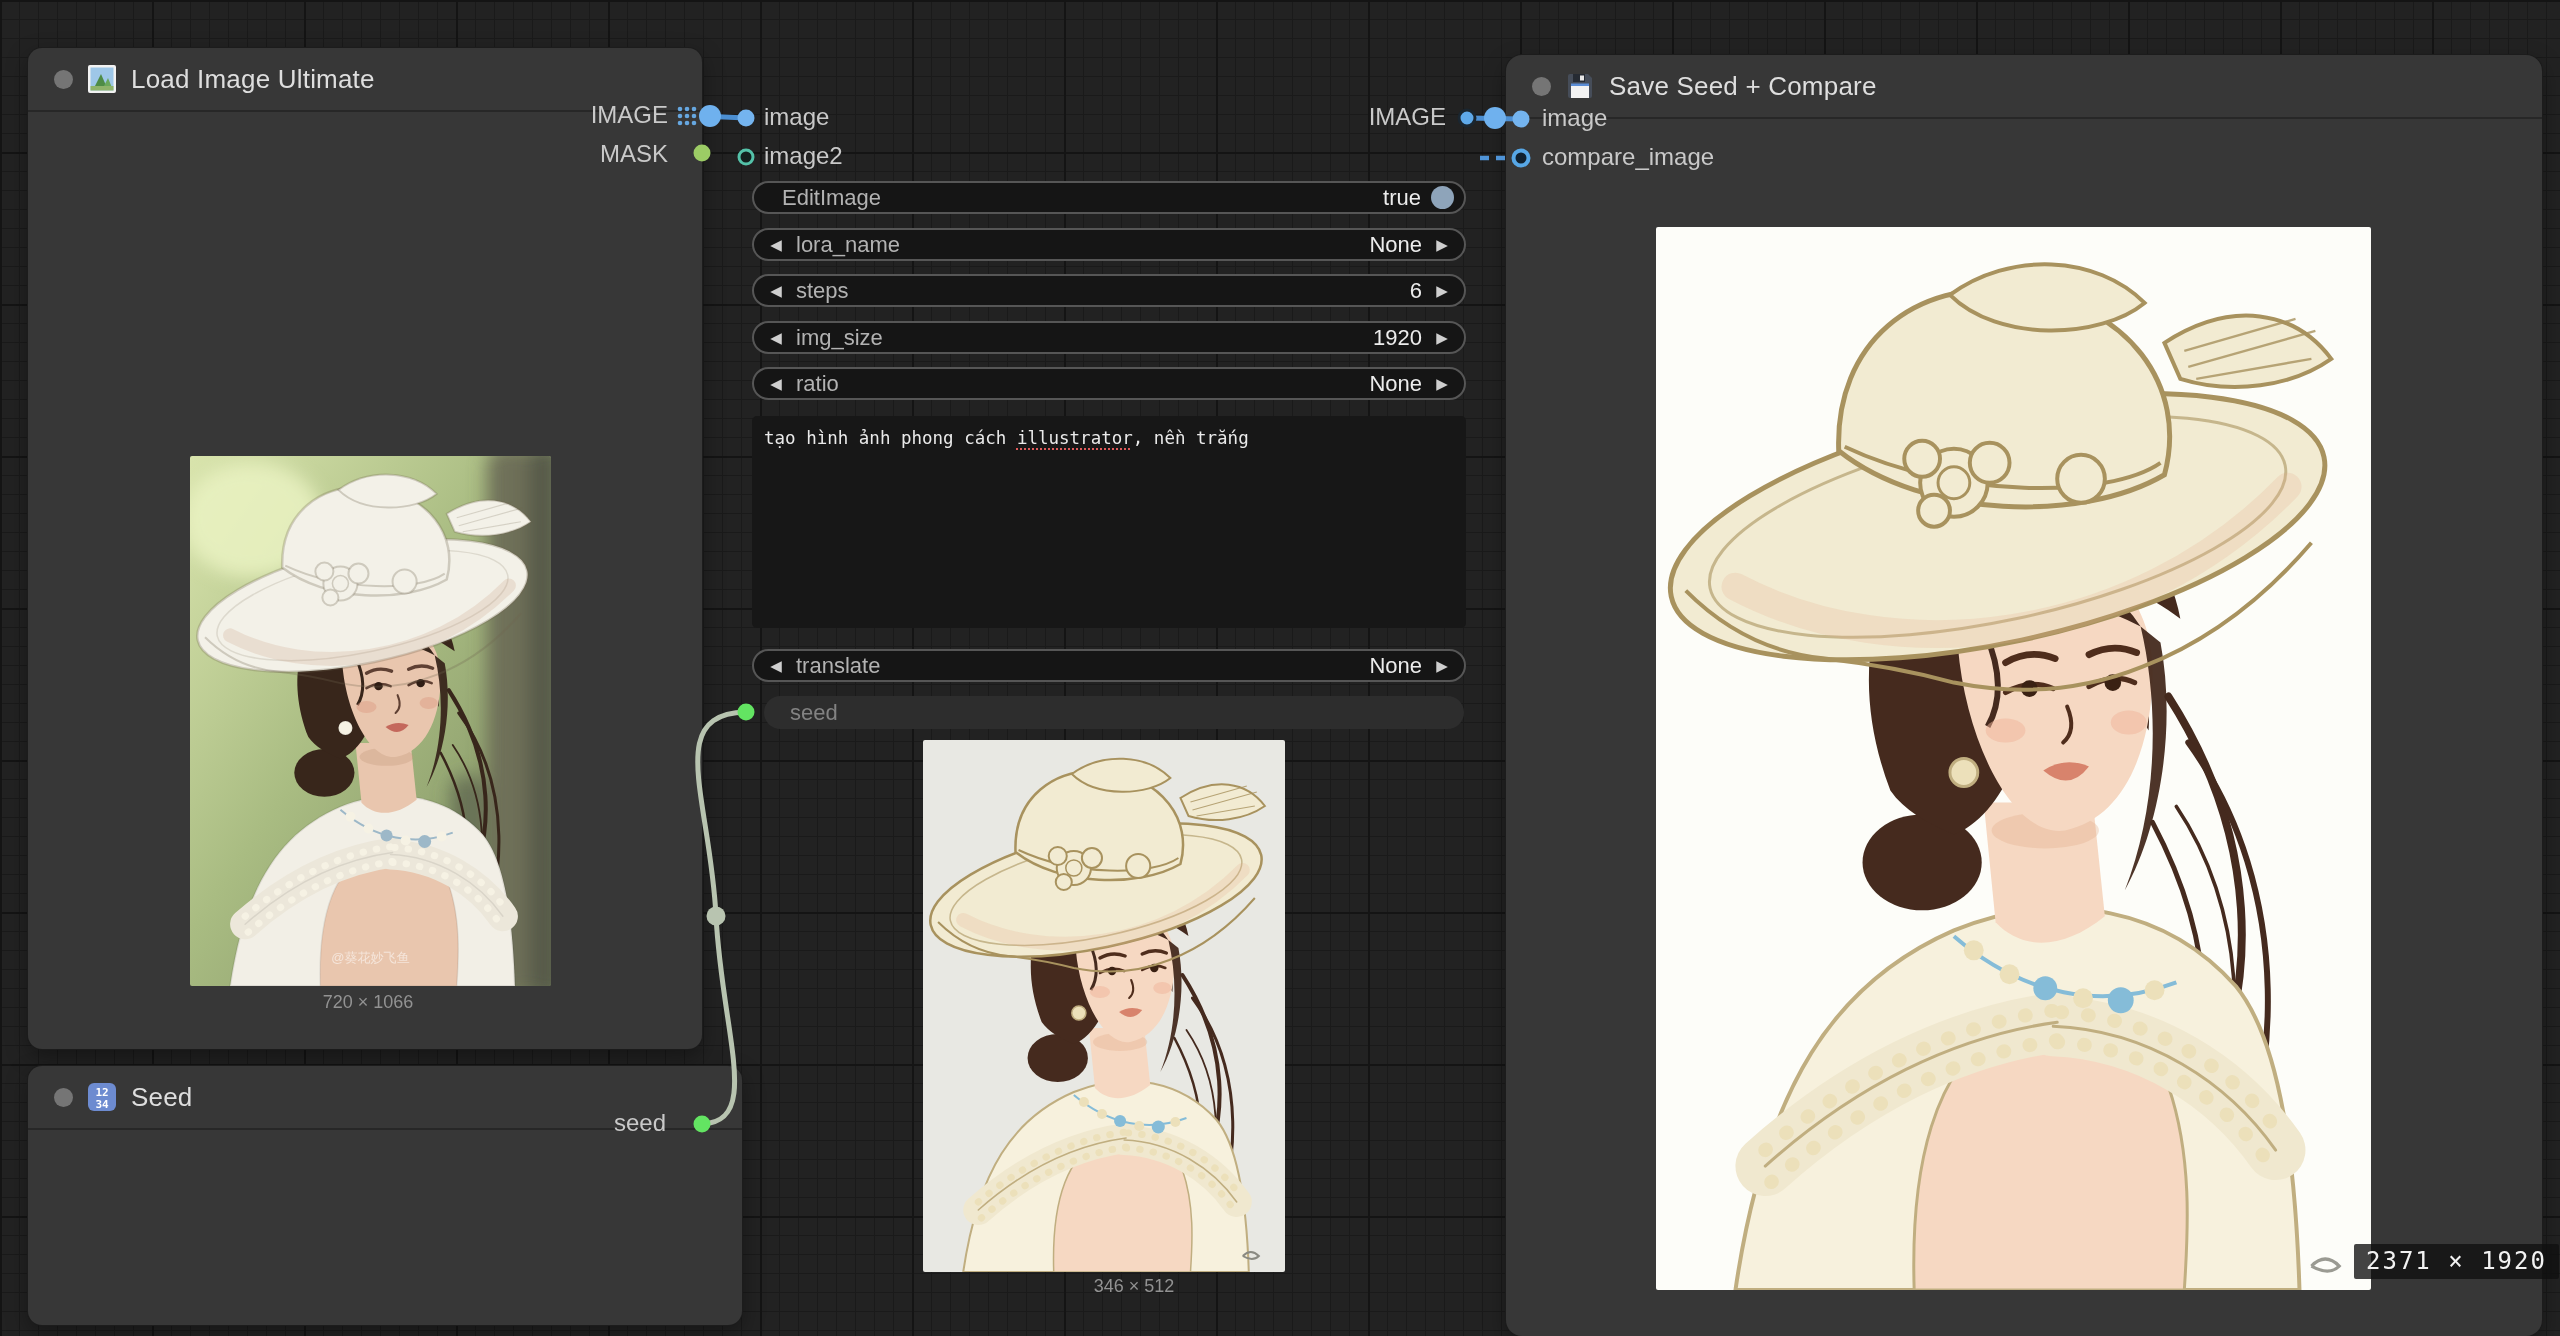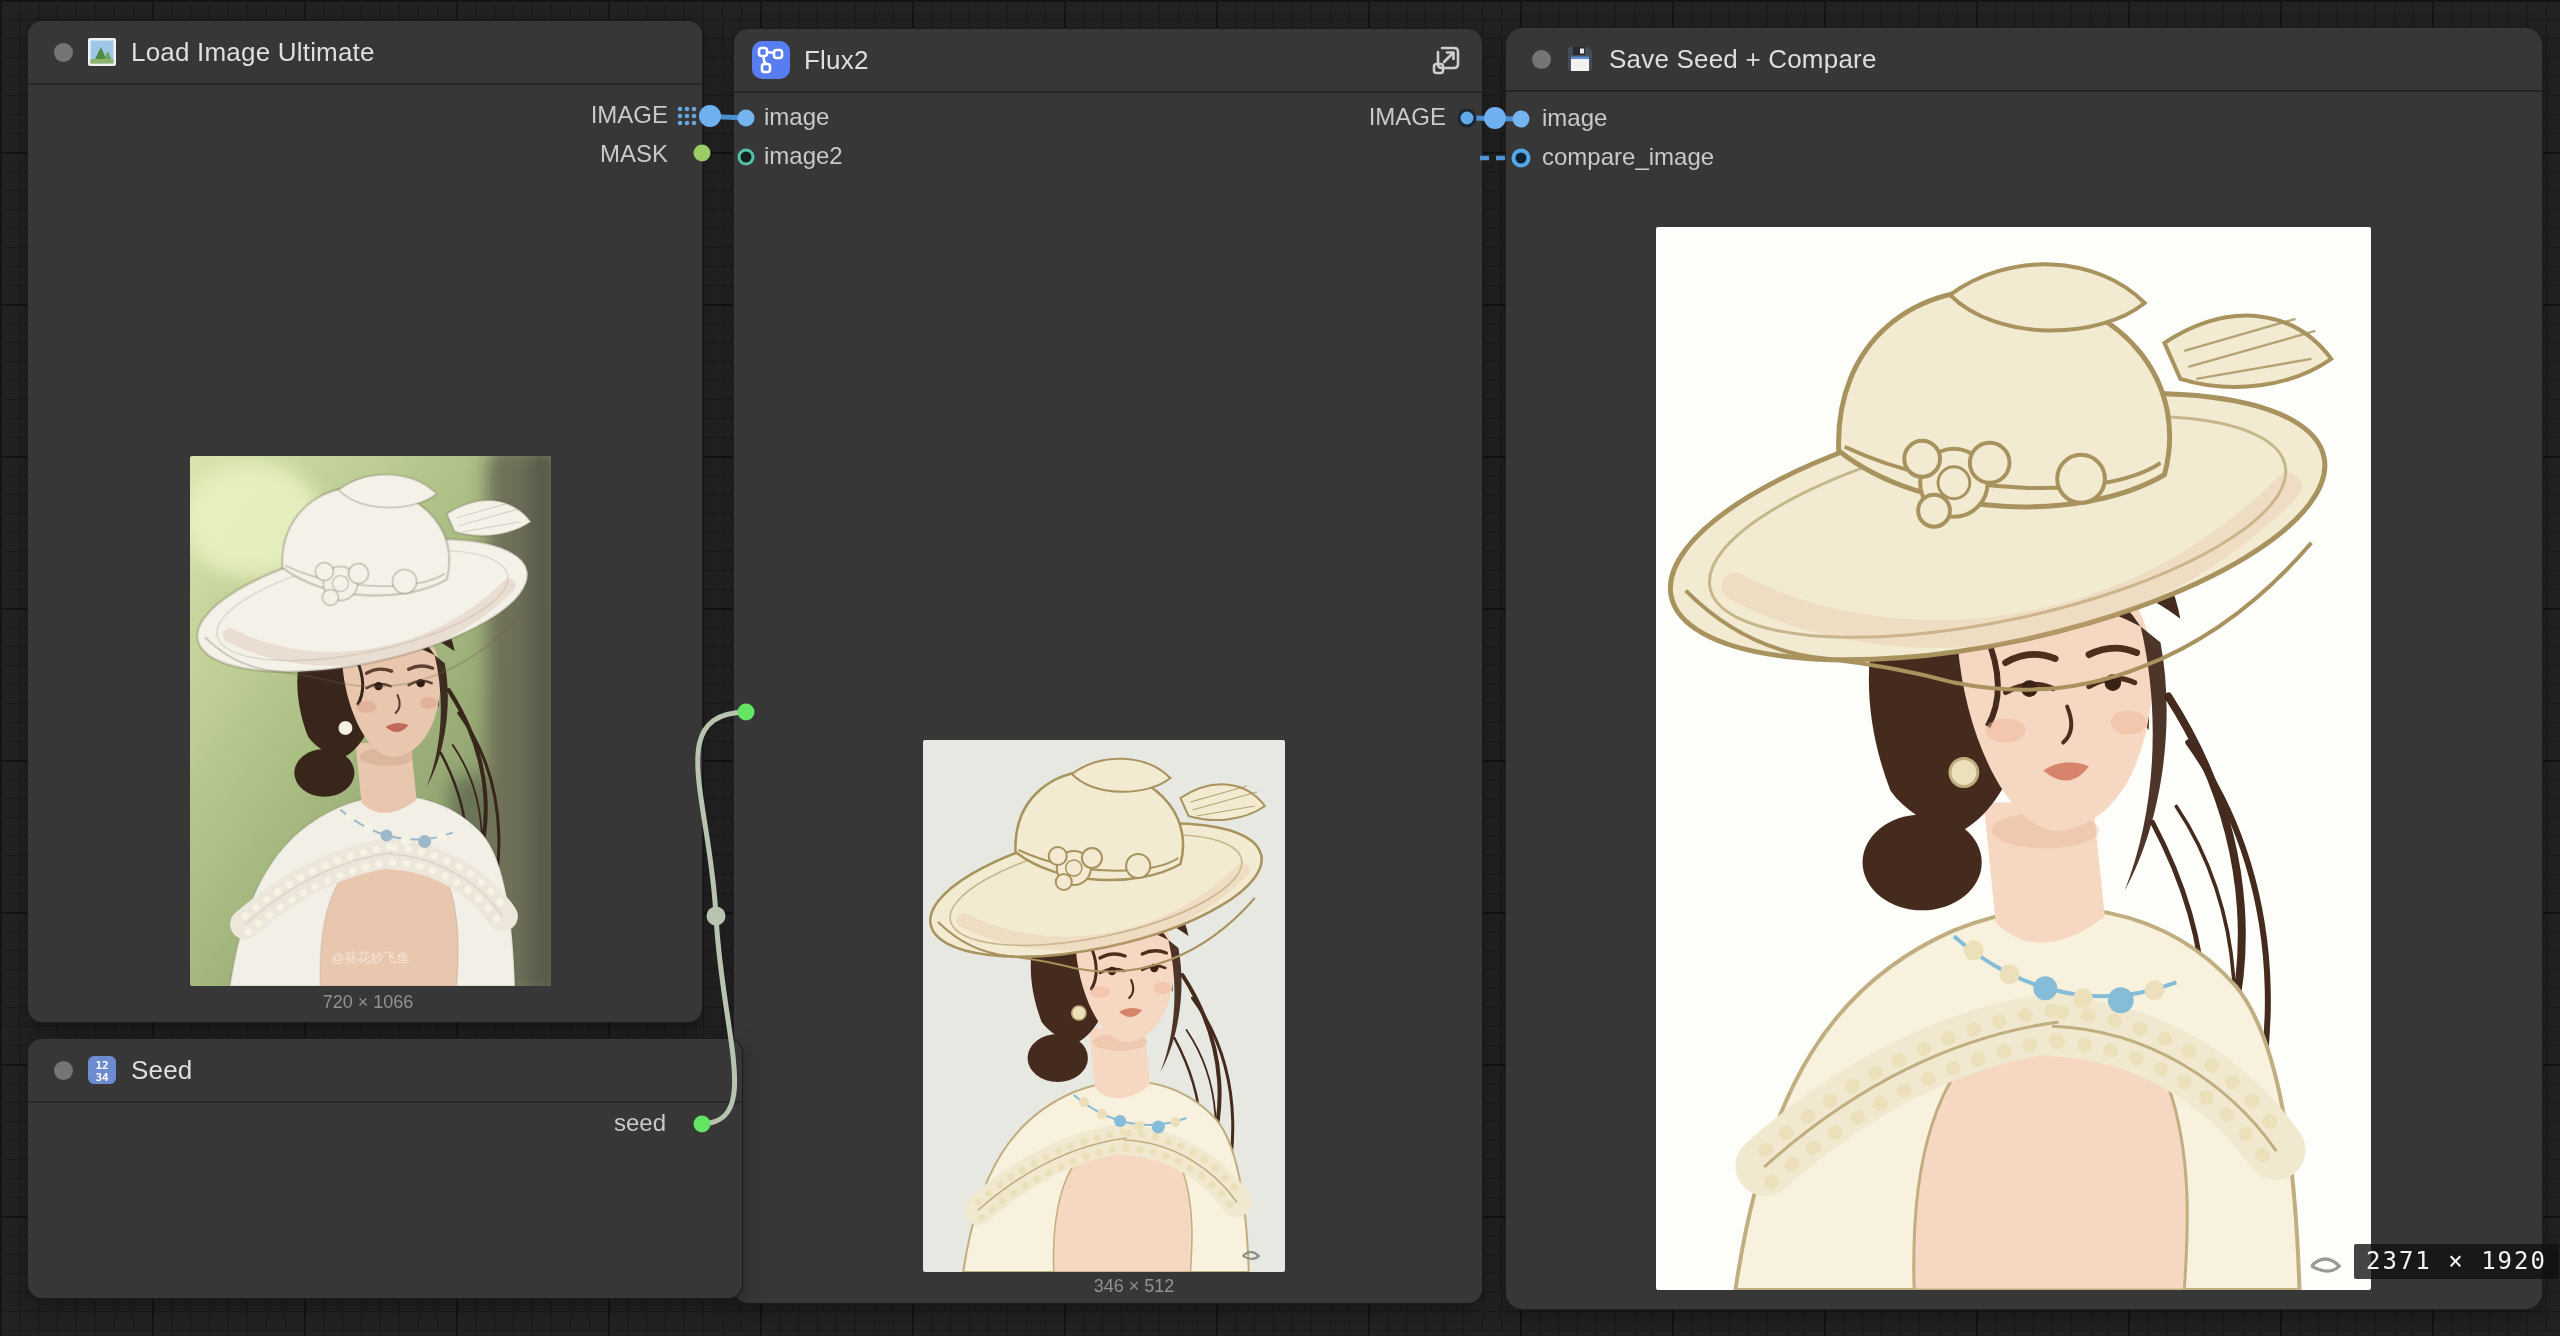--- a/index.html
+++ b/index.html
@@ -8,21 +8,21 @@
     background-color:#222222;
     background-image:
       linear-gradient(#141414 2px,transparent 2px),
       linear-gradient(90deg,#141414 2px,transparent 2px),
       linear-gradient(#1a1a1a 1px,transparent 1px),
       linear-gradient(90deg,#1a1a1a 1px,transparent 1px);
     background-size:152px 152px,152px 152px,19px 19px,19px 19px;
     font-family:"Liberation Sans",sans-serif;
   }
   .node{position:absolute;background:#373737;border-radius:14px;
-    box-shadow:0 0 0 1px #1c1c1c,0 8px 22px rgba(0,0,0,.35);z-index:1;}
+    box-shadow:0 0 0 1px #1c1c1c,0 8px 22px rgba(0,0,0,.35);z-index:1;margin-top:27px;}
   .nhead{position:absolute;left:0;top:0;right:0;height:64px;border-bottom:2px solid #272727;
     display:flex;align-items:center;gap:14px;padding:0 18px;box-sizing:border-box;border-radius:14px 14px 0 0;}
   .ncircle{width:19px;height:19px;border-radius:50%;background:#757575;flex:0 0 auto;margin-left:8px;}
   .ntitle{font-size:26px;color:#dedede;letter-spacing:.2px;white-space:nowrap;}
   .spacer{flex:1;}
   .pill{position:absolute;height:33px;background:#151515;border:2px solid #565656;border-radius:18px;
     display:flex;align-items:center;box-sizing:border-box;padding:0 12px;gap:10px;}
   .pill.noborder{background:#2d2d2d;border-color:transparent;}
   .wlabel{font-size:22px;color:#b2b2b2;white-space:nowrap;}
   .wlabel.muted{color:#828282;}
@@ -155,44 +155,20 @@
         <rect x="1" y="1" width="28" height="28" rx="2" fill="#f2f2f2"></rect>
         <rect x="3.5" y="3.5" width="23" height="23" fill="#9ec7e8"></rect>
         <polygon points="6,26 14,10 21,26" fill="#4e8c46"></polygon>
         <polygon points="15,26 21,14 26,26" fill="#6aa85c"></polygon>
         <rect x="3.5" y="22" width="23" height="4.5" fill="#8fb36a"></rect>
       </svg>
       <span class="ntitle">Load Image Ultimate</span>
     </div>
   </div>
 
-  <div class="node" style="left:734px;top:29px;width:748px;height:1274px;">
-    <div class="nhead">
-      <svg class="hicon" width="38" height="38" viewBox="0 0 38 38">
-        <rect x="0" y="0" width="38" height="38" rx="10" fill="#587df0"></rect>
-        <g fill="none" stroke="#ffffff" stroke-width="2.6" stroke-linecap="round">
-          <rect x="7" y="7" width="8" height="8" rx="2.5"></rect>
-          <rect x="22" y="9" width="8" height="8" rx="2.5"></rect>
-          <rect x="10" y="23" width="8" height="8" rx="2.5"></rect>
-          <path d="M15 11 L22 12"></path>
-          <path d="M12 15 C11 19 12 21 14 23"></path>
-        </g>
-      </svg>
-      <span class="ntitle">Flux2</span>
-      <span class="spacer"></span>
-      <svg class="hicon" width="36" height="36" viewBox="0 0 36 36">
-        <g fill="none" stroke="#cfcfcf" stroke-width="2.6" stroke-linecap="round" stroke-linejoin="round">
-          <path d="M14 6 H26 Q30 6 30 10 V22 Q30 26 26 26 H14 Q10 26 10 22 V10"></path>
-          <rect x="6" y="22" width="9" height="9" rx="2.5"></rect>
-          <path d="M16 20 L25 11"></path>
-          <path d="M19 10.5 H25.5 V17"></path>
-        </g>
-      </svg>
-    </div>
-  </div>
 
   <div class="node" style="left:1506px;top:28px;width:1036px;height:1281px;border-radius:16px;">
     <div class="nhead">
       <span class="ncircle"></span>
       <svg class="hicon" width="30" height="30" viewBox="0 0 30 30">
         <path d="M3 5 Q3 3 5 3 H23 L27 7 V25 Q27 27 25 27 H5 Q3 27 3 25 Z" fill="#464d59"></path>
         <rect x="8" y="3" width="12" height="8" fill="#262b33"></rect>
         <rect x="15" y="4.5" width="4" height="5" fill="#e8e8e8"></rect>
         <rect x="6" y="15" width="18" height="12" fill="#f2f2f2"></rect>
         <rect x="6" y="12.5" width="18" height="2.5" fill="#5b8dd6"></rect>

